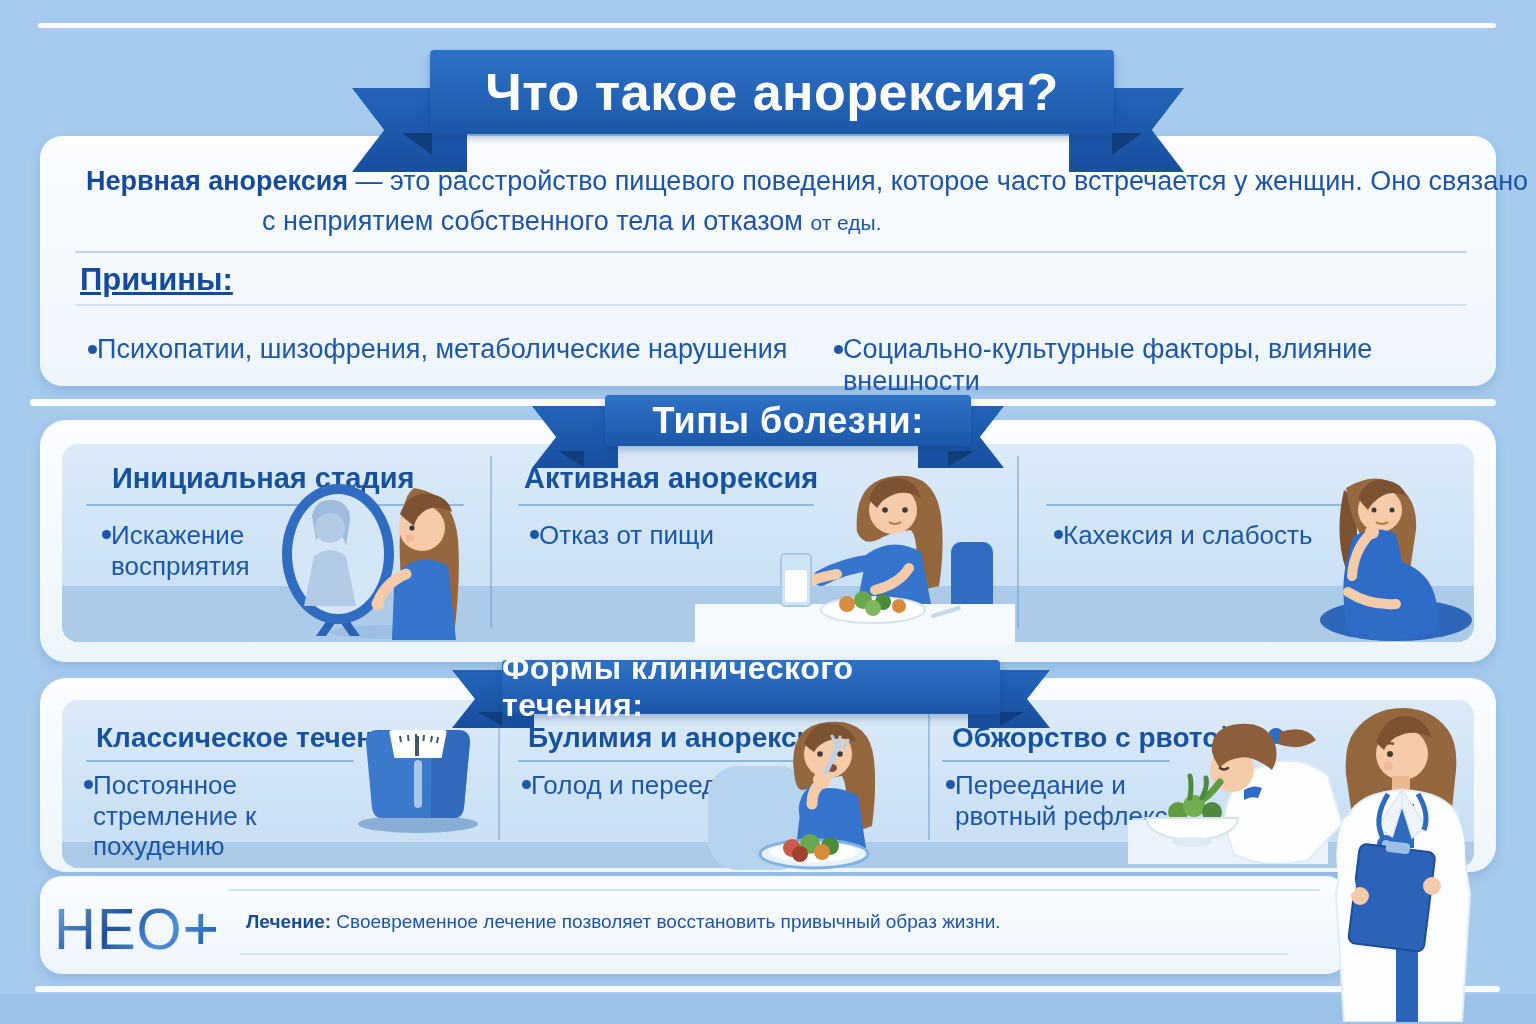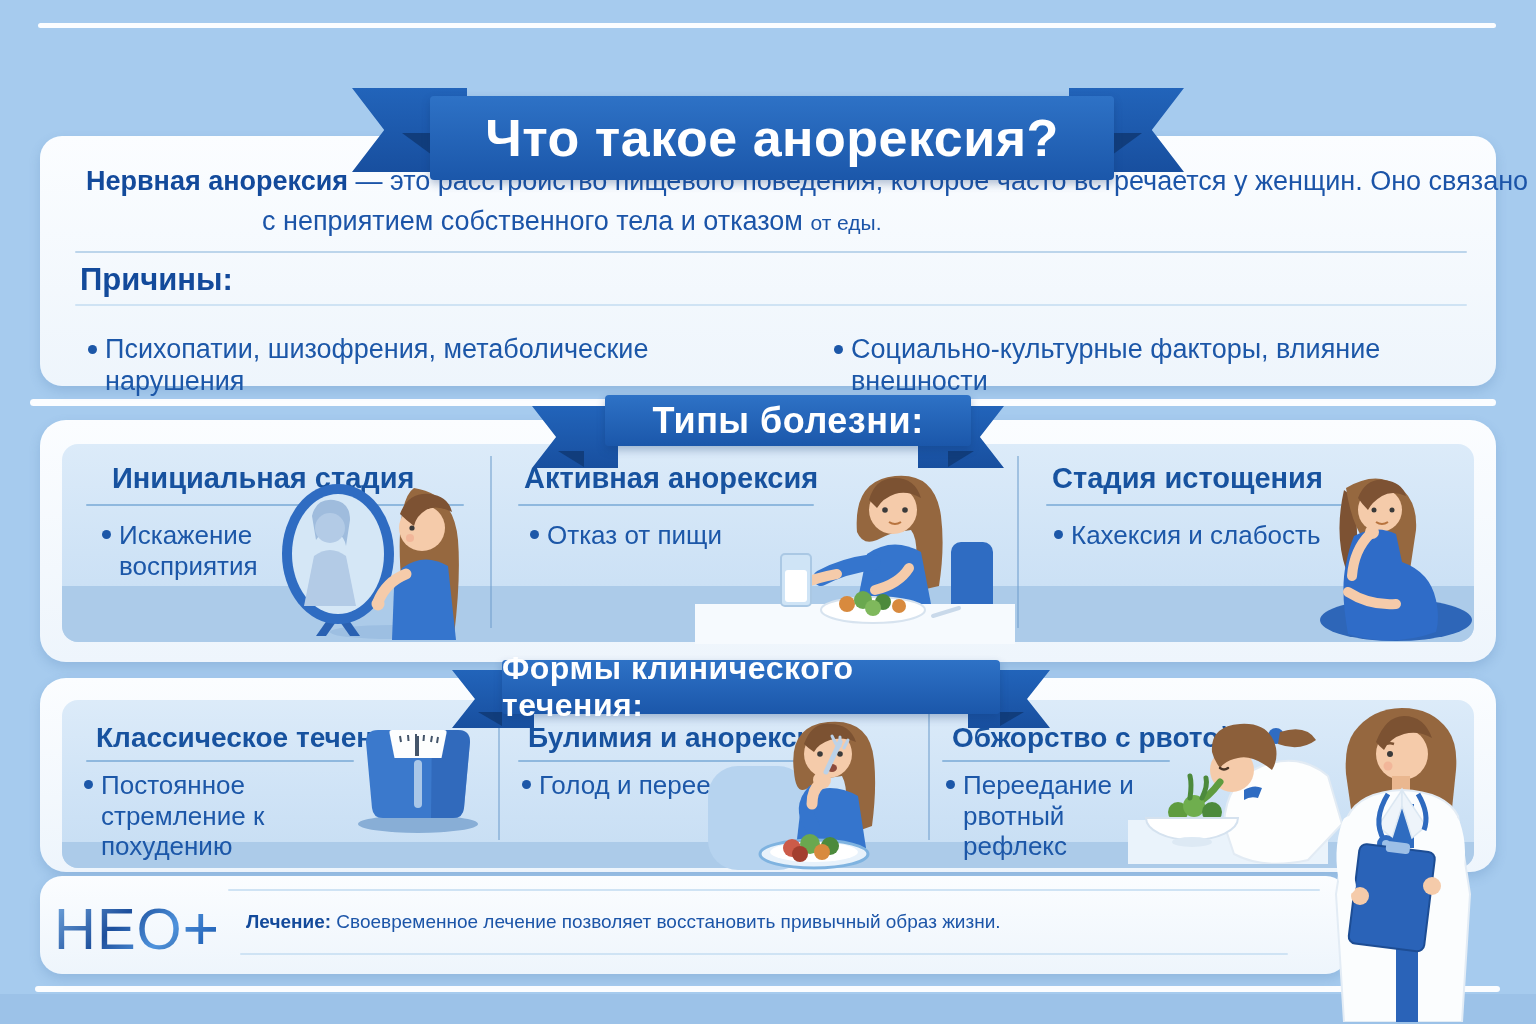--- a/index.html
+++ b/index.html
@@ -25,21 +25,21 @@
   .fold-left{clip-path:polygon(0 0,100% 0,100% 100%);}
   .fold-right{clip-path:polygon(0 0,100% 0,0 100%);}
 
   .intro-line{position:absolute;font-size:27px;color:#1b54a8;}
   .intro-bold{font-weight:bold;color:#134a9b;margin-left:8px;}
   .intro-small{font-size:21px;}
   .hr{position:absolute;height:2px;background:#bcd5eb;border-radius:2px;}
   .hr.light{background:#cfe3f4;}
   .section-heading{position:absolute;font-size:31px;font-weight:bold;color:#134a9b;}
 
-  .bullet{position:absolute;display:flex;gap:8px;color:#1c57a8;font-size:27px;line-height:1.18;}
+  .bullet{position:absolute;display:flex;gap:0;color:#1c57a8;font-size:27px;line-height:1.18;}
   .bullet .dot{width:9px;height:9px;border-radius:50%;background:#1c57a8;margin-top:11px;flex:none;}
   .bullet.bold{font-weight:normal;font-size:26px;}
   .bullet.bold .dot{margin-top:10px;}
 
   .col-title{position:absolute;font-size:29px;font-weight:bold;color:#17529f;white-space:nowrap;}
   .col-underline{position:absolute;height:2px;background:#8fb8de;border-radius:2px;}
 
   .illu{position:absolute;}
 
   .logo{position:absolute;left:54px;top:892px;font-size:58px;font-weight:normal;letter-spacing:1px;
@@ -56,34 +56,34 @@
 <body>
 
 <div id="stage">
 
   <div class="line" style="left:38px;top:23px;width:1458px;height:5px;"></div>
 
   <div class="ribbon-flag flag-left" style="left:352px;top:88px;width:115px;height:84px;"></div>
   <div class="ribbon-flag flag-right" style="left:1069px;top:88px;width:115px;height:84px;"></div>
   <div class="ribbon-fold fold-left" style="left:402px;top:133px;width:30px;height:22px;"></div>
   <div class="ribbon-fold fold-right" style="left:1112px;top:133px;width:30px;height:22px;"></div>
-  <div class="ribbon-band" style="left:430px;top:50px;width:684px;height:84px;font-size:52px;margin-top:46px;">Что такое анорексия?</div>
+  <div class="ribbon-band" style="left:430px;top:50px;width:684px;height:84px;font-size:52px;">Что такое анорексия?</div>
 
   <div class="panel" style="left:40px;top:136px;width:1456px;height:250px;"></div>
 
   <div class="intro-line" style="left:78px;top:166px;">
     <span class="intro-bold">Нервная анорексия</span><span> — это расстройство пищевого поведения, которое часто встречается у женщин. Оно связано</span>
   </div>
   <div class="intro-line" style="left:262px;top:206px;">
     <span>с неприятием собственного тела и отказом</span>
     <span class="intro-small">от еды.</span>
   </div>
 
   <div class="hr" style="left:75px;top:251px;width:1392px;"></div>
-  <div class="section-heading" style="left:80px;top:262px;">Причины:</div>
+  <div class="section-heading" style="left:80px;top:262px;text-decoration:underline;">Причины:</div>
   <div class="hr light" style="left:75px;top:304px;width:1392px;"></div>
 
   <div class="bullet" style="left:88px;top:334px;width:700px;">
     <span class="dot"></span>
     <span>Психопатии, шизофрения, метаболические нарушения</span>
   </div>
   <div class="bullet" style="left:834px;top:334px;width:640px;">
     <span class="dot"></span>
     <span>Социально-культурные факторы, влияние внешности</span>
   </div>
@@ -152,21 +152,20 @@
     <rect x="90" y="112" width="22" height="32" rx="3" fill="#ffffff"></rect>
     <ellipse cx="178" cy="152" rx="52" ry="13" fill="#ffffff" stroke="#d7e3ef" stroke-width="2"></ellipse>
     <circle cx="152" cy="146" r="8" fill="#d88a3e"></circle>
     <circle cx="168" cy="142" r="9" fill="#6aa84f"></circle>
     <circle cx="188" cy="144" r="8" fill="#4c8a3c"></circle>
     <circle cx="204" cy="148" r="7" fill="#d88a3e"></circle>
     <circle cx="178" cy="150" r="8" fill="#7fb85c"></circle>
     <path d="M238,158 l26,-8" stroke="#c9d9ea" stroke-width="4" stroke-linecap="round"></path>
   </svg>
 
-  <div class="col-title" style="left:1052px;top:462px;">Стадия истощения</div>
   <div class="col-underline" style="left:1046px;top:504px;width:300px;"></div>
   <div class="bullet bold" style="left:1054px;top:520px;width:320px;">
     <span class="dot"></span>
     <span>Кахексия и слабость</span>
   </div>
   <svg class="illu" style="left:1288px;top:460px;" width="200" height="182" viewBox="0 0 200 182">
     <ellipse cx="108" cy="160" rx="76" ry="21" fill="#2e66b8"></ellipse>
     <path d="M56,30 q-10,44 2,80 l18,6 q-12,-46 -4,-74 z" fill="#7d5233"></path>
     <path d="M58,28 q30,-18 52,-2 q20,14 18,44 l-6,40 l-22,-6 q-34,-20 -42,-76 z" fill="#96683f"></path>
     <circle cx="92" cy="50" r="22" fill="#f5cbaa"></circle>

